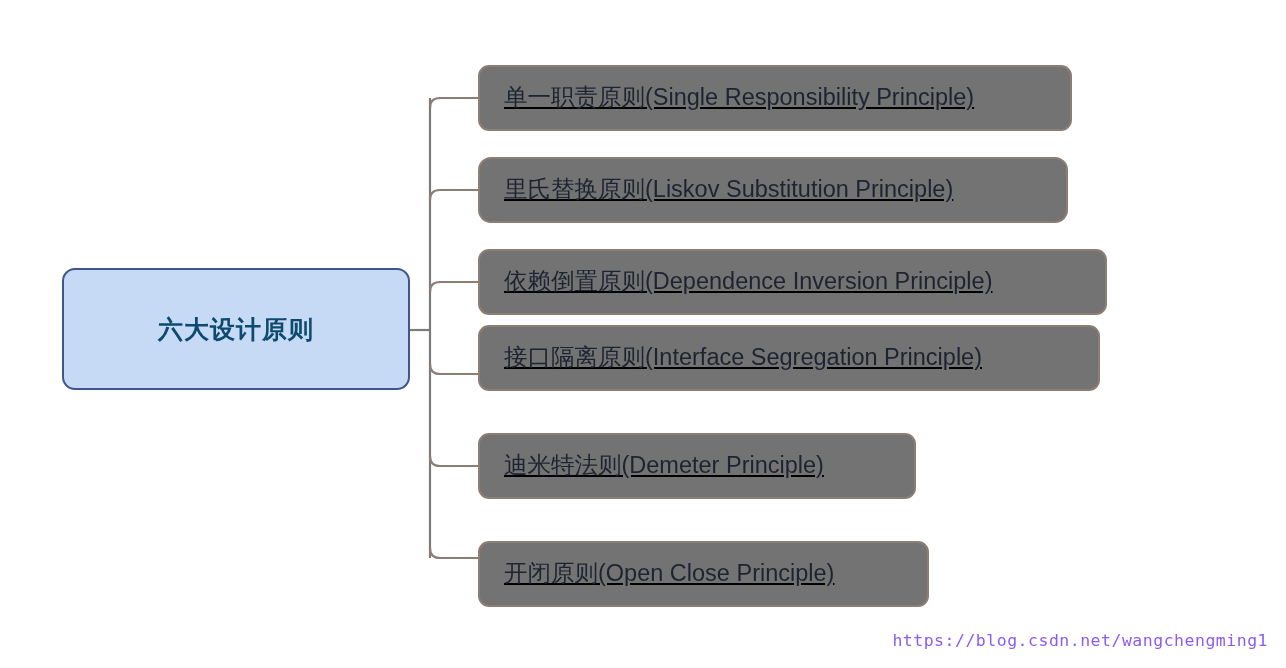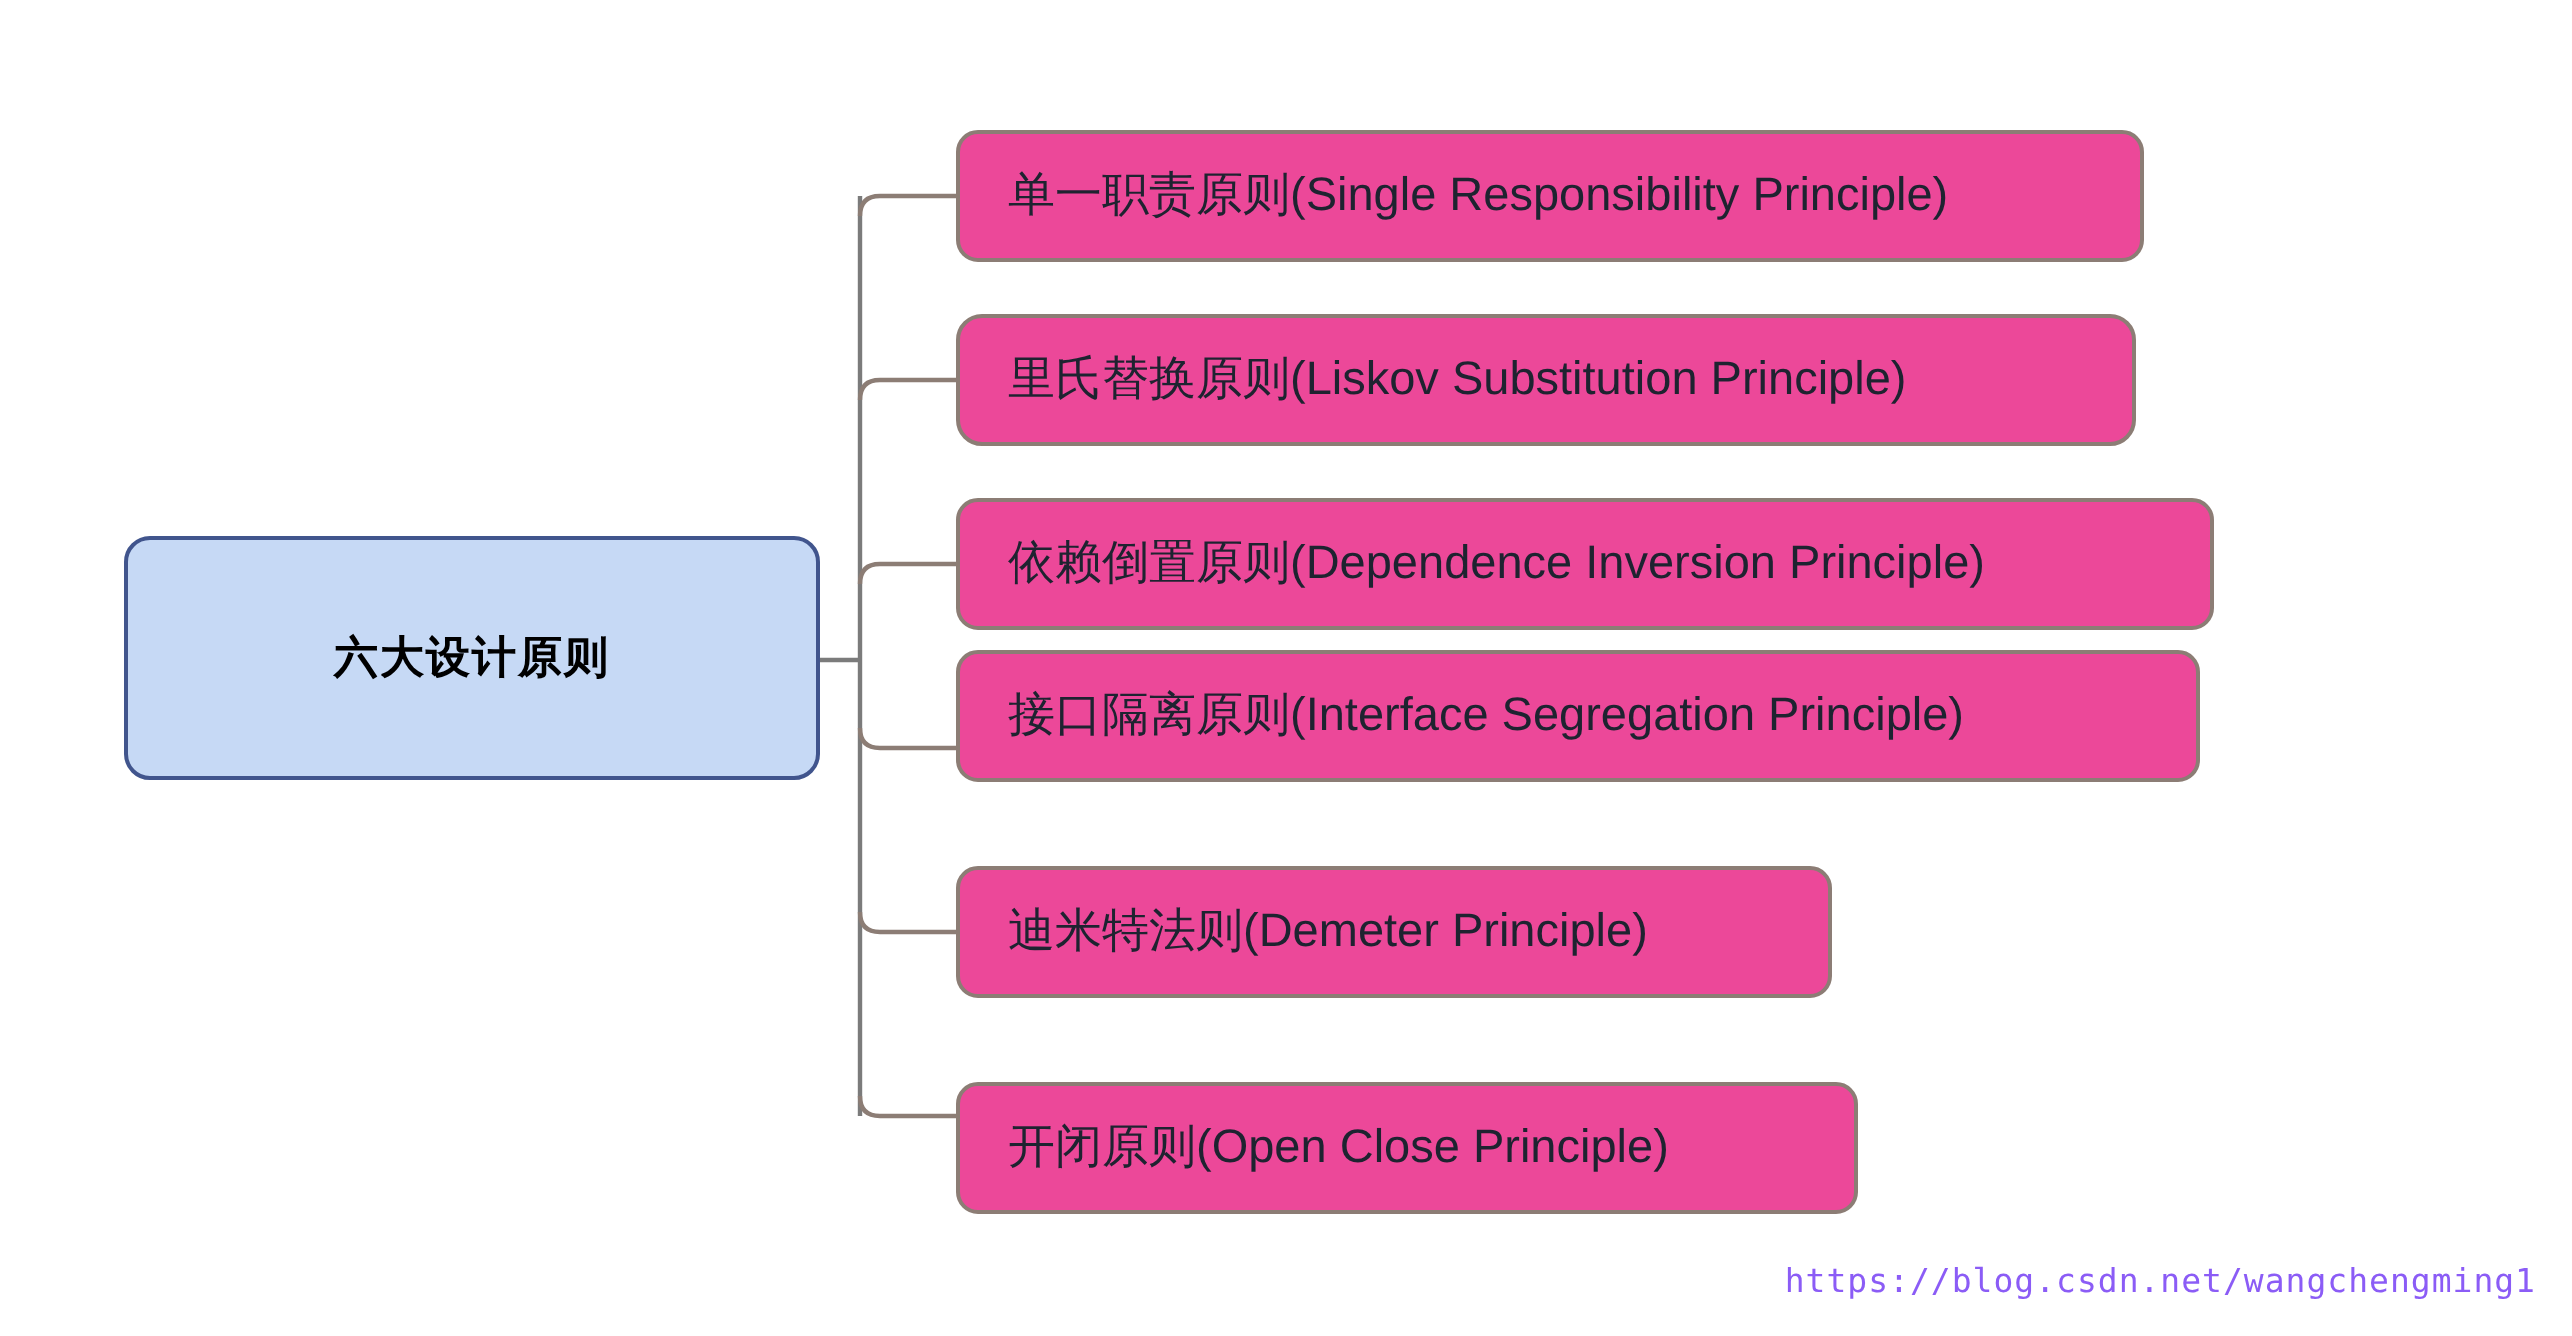--- a/index.html
+++ b/index.html
@@ -48,34 +48,35 @@
     left: 62px;
     top: 268px;
     width: 348px;
     height: 122px;
     background: #c6d9f5;
     border: 2px solid #41558d;
     border-radius: 13px;
     justify-content: center;
   }
   .node-root .node-label {
-    font-size: 22px;
+    font-size: 25px;
     font-weight: bold;
-    color: #000000;
+    color: #0c4a6e;
     letter-spacing: 1px;
     white-space: nowrap;
   }
 
   
   .node-child {
-    background: #ec4899;
+    background: #737373;
     border: 2px solid #8c7d75;
     height: 66px;
     padding-left: 24px;
     padding-right: 20px;
+    text-decoration: underline;
   }
   .node-child .node-label {
     font-size: 23.5px;
     font-weight: normal;
     color: #1e2330;
     white-space: nowrap;
     line-height: 1;
   }
 
   .child-1 { left: 478px;  top: 65px;  width: 594px; }

